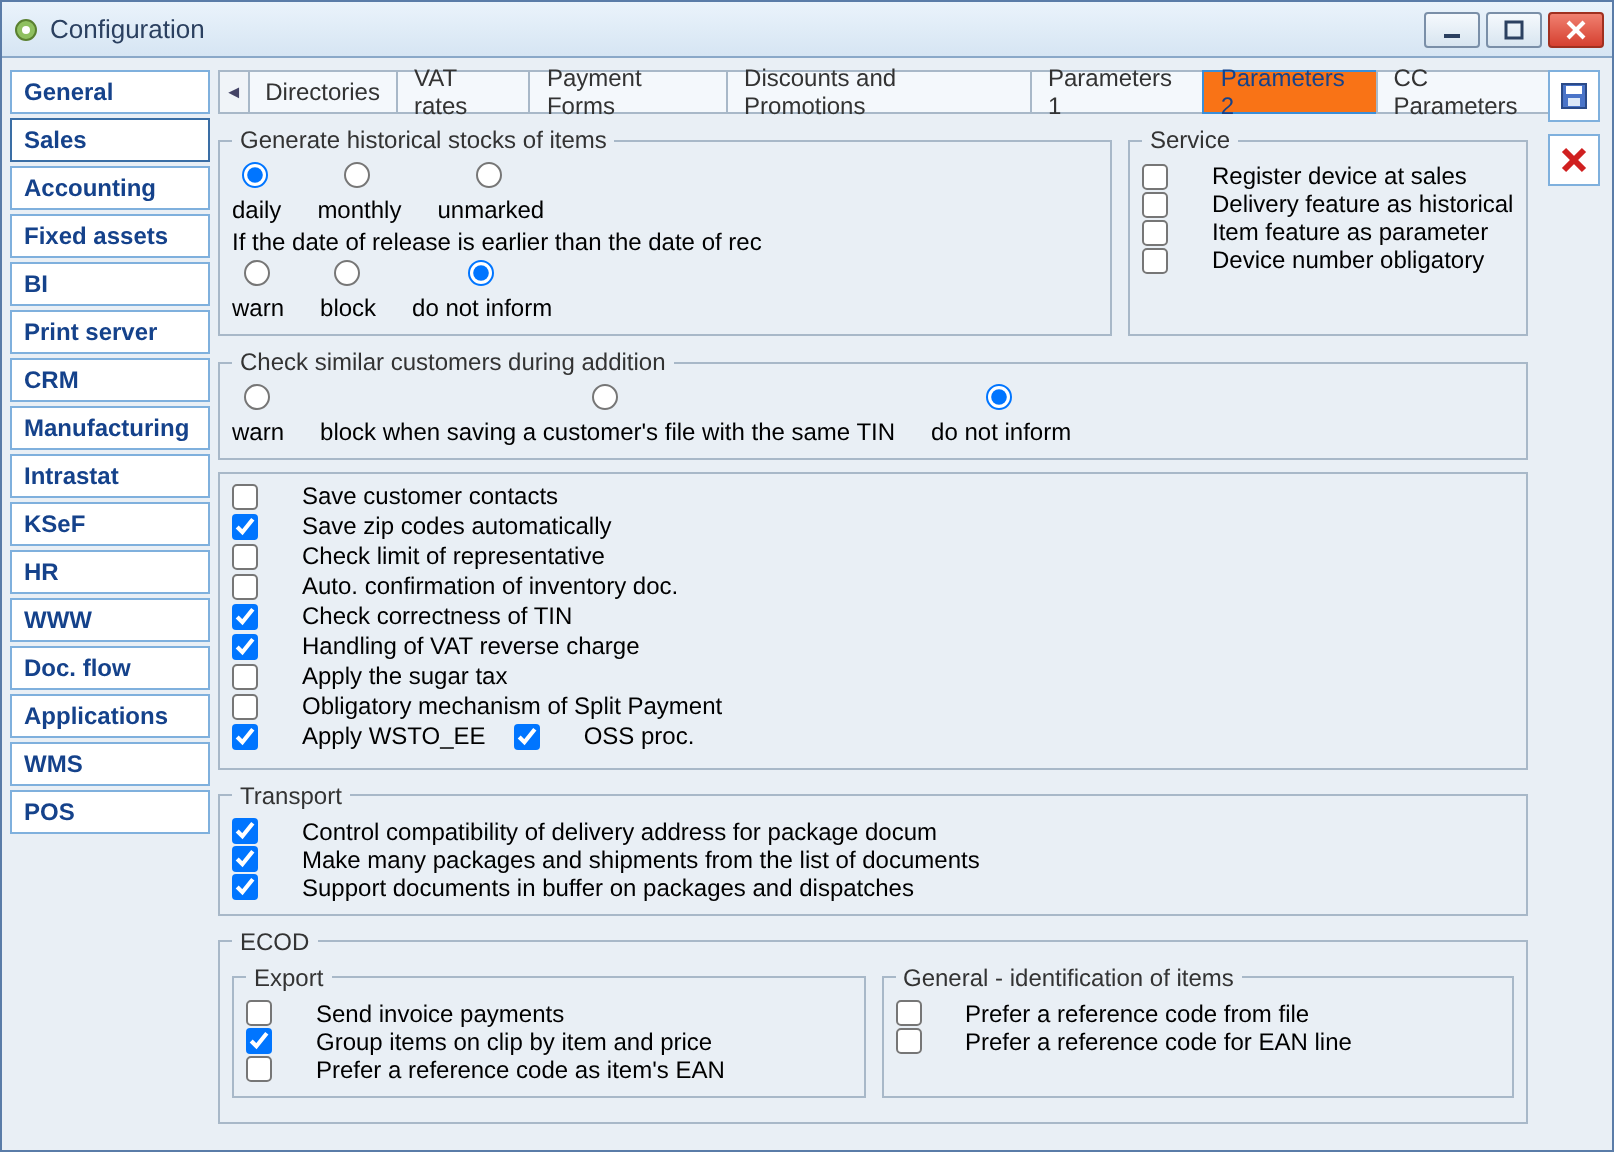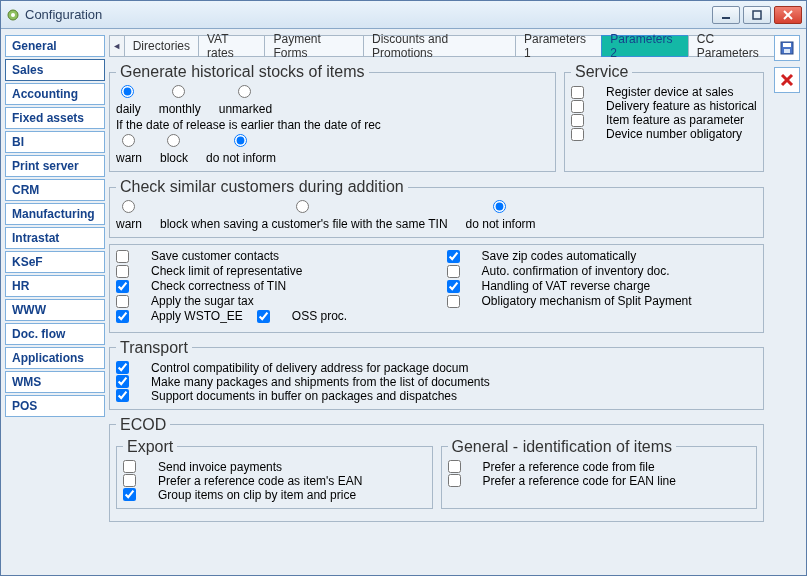--- a/index.html
+++ b/index.html
@@ -93,21 +93,21 @@
     padding: 2px 8px;
     margin-left: -1px;
     color: #333;
     cursor: pointer;
     font-size: 12px;
     display: flex; align-items: center;
   }
   .tab.active {
     border: 1px solid #3a8ed8;
     color: #15428b;
-    background: #14b8a6;
+    background: #f97316;
   }
   .toolbtns {
     position: absolute;
     top: 6px; right: 6px;
     display: flex; flex-direction: column; gap: 6px;
   }
   .toolbtn {
     width: 26px; height: 26px;
     border: 1px solid #7fb0dd;
     background: #fff;
@@ -119,35 +119,35 @@
   }
   .row { display: flex; gap: 8px; }
   fieldset {
     border: 1px solid #a8b8c8;
     margin: 0 0 6px 0;
     padding: 4px 6px 6px 6px;
     font-size: 12px;
   }
   legend {
     padding: 0 4px;
-    font-size: 16px;
+    font-size: 12px;
     color: #333;
   }
   .radio-row, .check-row {
     display: flex;
     align-items: center;
     gap: 18px;
   }
   label.inline { display: inline-flex; align-items: center; gap: 4px; flex-direction: column; }
   input[type=radio], input[type=checkbox] {
     margin: 0 2px 0 0;
   }
   .checks-grid {
     display: grid;
-    grid-template-columns: 1fr 1fr;
+    grid-template-columns: 1fr;
     column-gap: 20px;
     row-gap: 1px;
   }
   .check-line { display: flex; align-items: center; gap: 20px; white-space: nowrap; }
   .gear {
     width: 16px; height: 16px;
   }
   .box {
     border: 1px solid #a8b8c8;
     padding: 4px 6px 6px 6px;
@@ -375,26 +375,26 @@
         <legend>ECOD</legend>
         <div class="row">
           <fieldset style="flex:1">
             <legend>Export</legend>
             <div id="ecod-export">
                 <label class="check-line">
                   <input type="checkbox" style="">
                   <span>Send invoice payments</span>
                 </label>
                 <label class="check-line">
+                  <input type="checkbox" checked="" style="">
+                  <span>Group items on clip by item and price</span>
+                </label>
+                <label class="check-line">
                   <input type="checkbox" style="">
                   <span>Prefer a reference code as item's EAN</span>
-                </label>
-                <label class="check-line">
-                  <input type="checkbox" checked="" style="">
-                  <span>Group items on clip by item and price</span>
                 </label>
               </div>
           </fieldset>
           <fieldset style="flex:1">
             <legend>General - identification of items</legend>
             <div id="ecod-import">
                 <label class="check-line">
                   <input type="checkbox" style="">
                   <span>Prefer a reference code from file</span>
                 </label>

